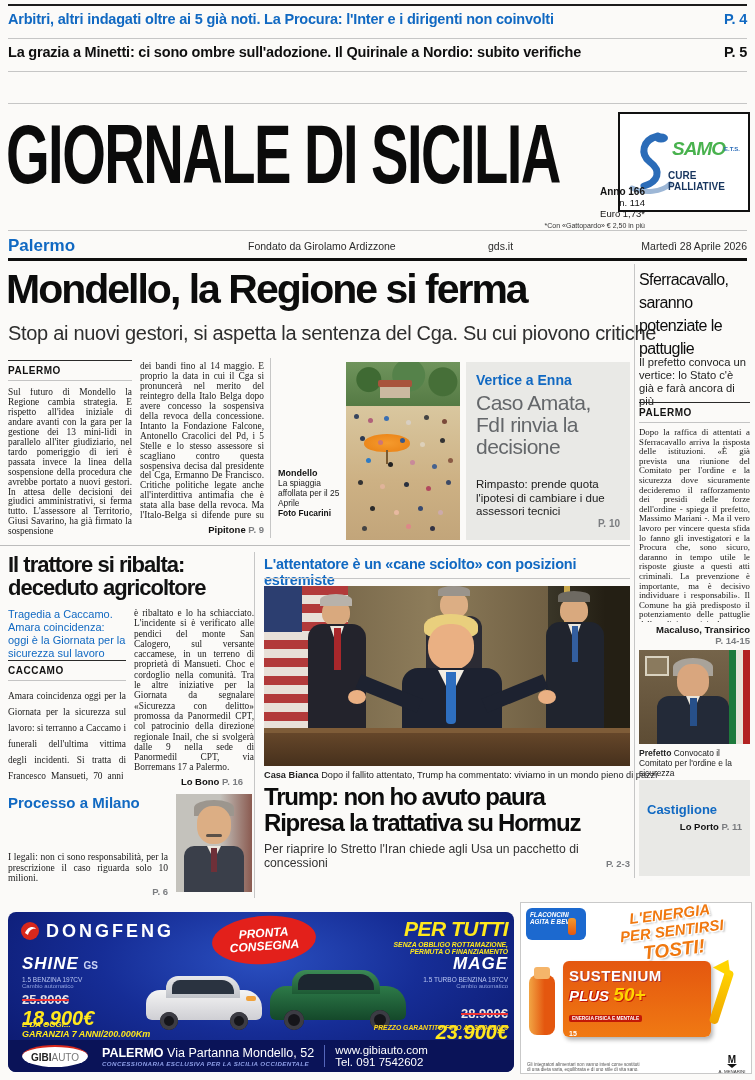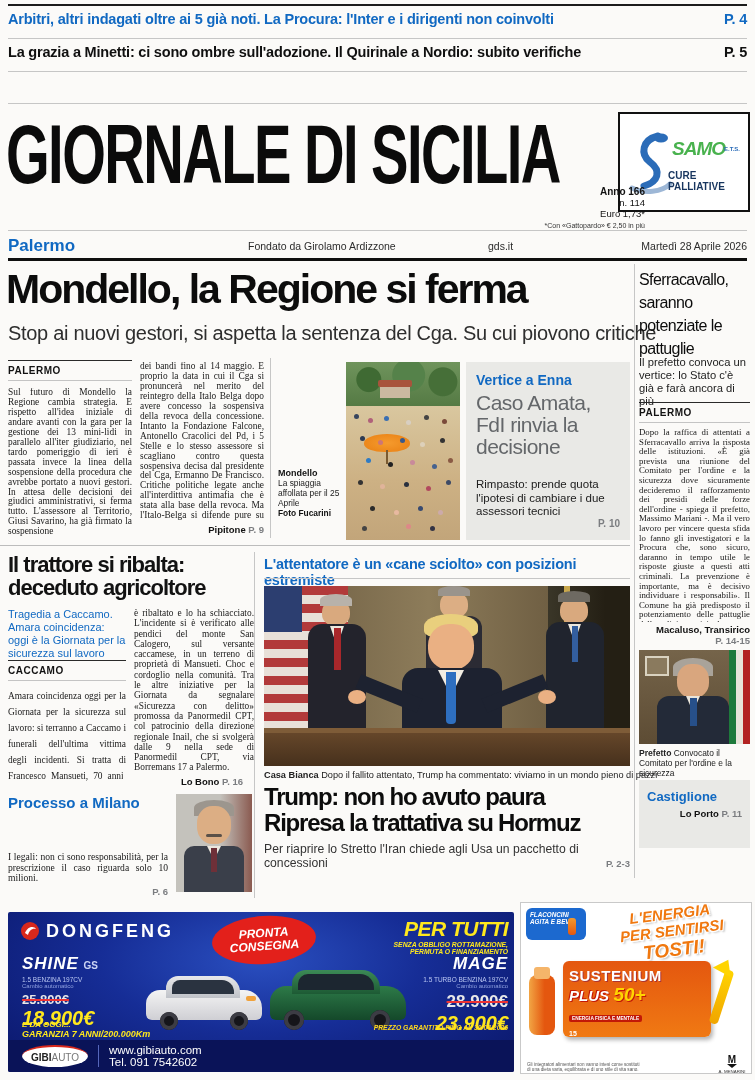--- a/index.html
+++ b/index.html
@@ -137,21 +137,21 @@
     <div class="art" style="left:38px;top:14px;width:32px;height:34px;background:#d9a67e;border-radius:45%"></div>
     <div class="art" style="left:18px;top:46px;width:72px;height:48px;background:#232a38;border-radius:12px 12px 0 0"></div>
     <div class="art" style="left:47px;top:46px;width:14px;height:16px;background:#e9e4da;clip-path:polygon(0 0,100% 0,50% 100%)"></div>
     <div class="art" style="left:51px;top:48px;width:7px;height:28px;background:#27508a"></div>
   </div>
   <div class="a cap" style="left:639px;top:748px;width:111px">
     <span class="capb" style="font-size:8.6px">Prefetto</span>
     <span>Convocato il Comitato per l'ordine e la sicurezza</span>
   </div>
 
-  <div class="a box" style="left:639px;top:780px;width:111px;height:68px;box-sizing:border-box;padding:9px 8px">
+  <div class="a box" style="left:639px;top:780px;width:111px;height:96px;box-sizing:border-box;padding:22px 8px">
     <div class="kick" style="font-size:13px">Castiglione</div>
     <div style="text-align:right;font-size:9.5px;font-weight:bold;margin-top:4px">
       <span>Lo Porto</span>
       <span class="gray">P. 11</span>
     </div>
   </div>
 
   <div class="hr" style="left:0;top:545px;width:630px;background:#bcbcbc"></div>
   <div class="vr" style="left:254px;top:552px;height:346px"></div>
 
@@ -225,21 +225,21 @@
   <div class="photo" style="left:176px;top:794px;width:76px;height:98px">
     <div class="art" style="left:0;top:0;width:76px;height:98px;background:linear-gradient(90deg,#c4c2bc 58%,#8a5a50)"></div>
     <div class="art" style="left:18px;top:6px;width:40px;height:16px;background:#9c968e;border-radius:50% 50% 0 0"></div>
     <div class="art" style="left:21px;top:12px;width:34px;height:38px;background:#dcae84;border-radius:45%"></div>
     <div class="art" style="left:30px;top:40px;width:16px;height:3px;background:#5a5048;border-radius:2px"></div>
     <div class="art" style="left:8px;top:52px;width:60px;height:46px;background:#3a3f4a;border-radius:10px 10px 0 0"></div>
     <div class="art" style="left:31px;top:52px;width:14px;height:14px;background:#ece7dd;clip-path:polygon(0 0,100% 0,50% 100%)"></div>
     <div class="art" style="left:35px;top:54px;width:6px;height:24px;background:#6e3038"></div>
   </div>
 
-  <div class="a" style="left:8px;top:912px;width:506px;height:160px;overflow:hidden;border-radius:2px;color:#fff;
+  <div class="a" style="left:8px;top:912px;width:506px;height:160px;overflow:hidden;border-radius:8px;color:#fff;
        background:radial-gradient(ellipse at 50% 30%, #2a4fc0 0%, #162d96 45%, #0a1668 100%)">
     <svg class="a" style="left:12px;top:9px" width="20" height="20" viewBox="0 0 20 20">
       <circle cx="10" cy="10" r="9" fill="#d8281c"></circle>
       <path d="M5 12 C8 5 14 5 16 8 C12 7 9 10 8 14 Z" fill="#fff"></path>
     </svg>
     <div class="a" style="left:38px;top:9px;font-size:18px;font-weight:bold;letter-spacing:3px">DONGFENG</div>
     <div class="a" style="left:204px;top:4px;width:104px;height:48px;background:#e3201b;border-radius:50%;transform:rotate(-4deg);
          display:flex;flex-direction:column;align-items:center;justify-content:center;font-style:italic;font-weight:bold;font-size:12px;line-height:13px">
       <span>PRONTA</span>
       <span>CONSEGNA</span>
@@ -256,21 +256,21 @@
       <div style="font-size:6.5px;color:#b9c6f2;margin-top:2px">1.5 BENZINA 197CV</div>
       <div style="font-size:6px;color:#8fa0e0">Cambio automatico</div>
       <div style="font-size:13px;font-weight:bold;color:#e8e8e8;text-decoration:line-through;text-decoration-color:#e33;text-decoration-thickness:2px;margin-top:3px">25.800€</div>
       <div style="font-size:20px;font-weight:bold;font-style:italic;color:#ffe81d">18.900€</div>
     </div>
 
     <div class="a" style="left:376px;top:42px;width:124px;text-align:right">
       <div style="font-size:17px;font-weight:bold;font-style:italic;letter-spacing:1px">MAGE</div>
       <div style="font-size:6.5px;color:#b9c6f2;margin-top:2px">1.5 TURBO BENZINA 197CV</div>
       <div style="font-size:6px;color:#8fa0e0">Cambio automatico</div>
-      <div style="font-size:17px;font-weight:bold;color:#e8e8e8;text-decoration:line-through;text-decoration-color:#e33;text-decoration-thickness:2px;margin-top:3px">28.900€</div>
+      <div style="font-size:13px;font-weight:bold;color:#e8e8e8;text-decoration:line-through;text-decoration-color:#e33;text-decoration-thickness:2px;margin-top:17px">28.900€</div>
       <div style="font-size:20px;font-weight:bold;font-style:italic;color:#ffe81d">23.900€</div>
     </div>
 
     <div class="art" style="left:138px;top:78px;width:116px;height:30px;background:linear-gradient(#f4f4f4,#cfcfd4);border-radius:14px 18px 6px 6px"></div>
     <div class="art" style="left:158px;top:64px;width:74px;height:22px;background:linear-gradient(#e8e8ea,#bfc2c8);border-radius:12px 16px 0 0"></div>
     <div class="art" style="left:164px;top:68px;width:62px;height:14px;background:#2a3340;border-radius:8px 12px 0 0"></div>
     <div class="art" style="left:152px;top:100px;width:18px;height:18px;background:#15151a;border-radius:50%;box-shadow:inset 0 0 0 4px #3c3c44"></div>
     <div class="art" style="left:222px;top:100px;width:18px;height:18px;background:#15151a;border-radius:50%;box-shadow:inset 0 0 0 4px #3c3c44"></div>
     <div class="art" style="left:238px;top:84px;width:10px;height:5px;background:#f0a23c;border-radius:2px"></div>
 
@@ -282,20 +282,25 @@
 
     <div class="a" style="left:14px;top:108px;font-size:8px;font-weight:bold;font-style:italic;color:#ffe81d">E DA OGGI...</div>
     <div class="a" style="left:14px;top:117px;font-size:9px;font-weight:bold;font-style:italic;color:#ffe81d">GARANZIA 7 ANNI/200.000Km</div>
     <div class="a" style="left:330px;top:112px;width:170px;text-align:right;font-size:6.8px;font-weight:bold;font-style:italic;color:#ffd91d">PREZZO GARANTITO FINO AL 30/04/2026</div>
 
     <div class="a" style="left:0;top:128px;width:506px;height:32px;background:#0a1358;display:flex;align-items:center">
       <div style="margin-left:14px;width:66px;height:20px;background:#fff;border-radius:50%;border-top:2px solid #d8281c;
            display:flex;align-items:center;justify-content:center">
         <span style="font-size:10px;font-weight:bold;color:#222">GIBI</span>
         <span style="font-size:10px;color:#777">AUTO</span>
+      </div>
+      <div style="margin-left:14px">
+        <div style="font-size:12.5px"><span style="font-weight:bold">PALERMO</span>
+          <span>Via Partanna Mondello, 52</span></div>
+        <div style="font-size:6.2px;font-style:italic;font-weight:bold;color:#8e9fe8;letter-spacing:.4px">CONCESSIONARIA ESCLUSIVA PER LA SICILIA OCCIDENTALE</div>
       </div>
       <div style="width:1px;height:22px;background:#5566bb;margin:0 10px"></div>
       <div>
         <div style="font-size:11.5px">www.gibiauto.com</div>
         <div style="font-size:11.5px">Tel. 091 7542602</div>
       </div>
     </div>
   </div>
 
   <div class="a" style="left:520px;top:902px;width:232px;height:172px;background:#fff;border:1px solid #c9c9c9;box-sizing:border-box;overflow:hidden">

